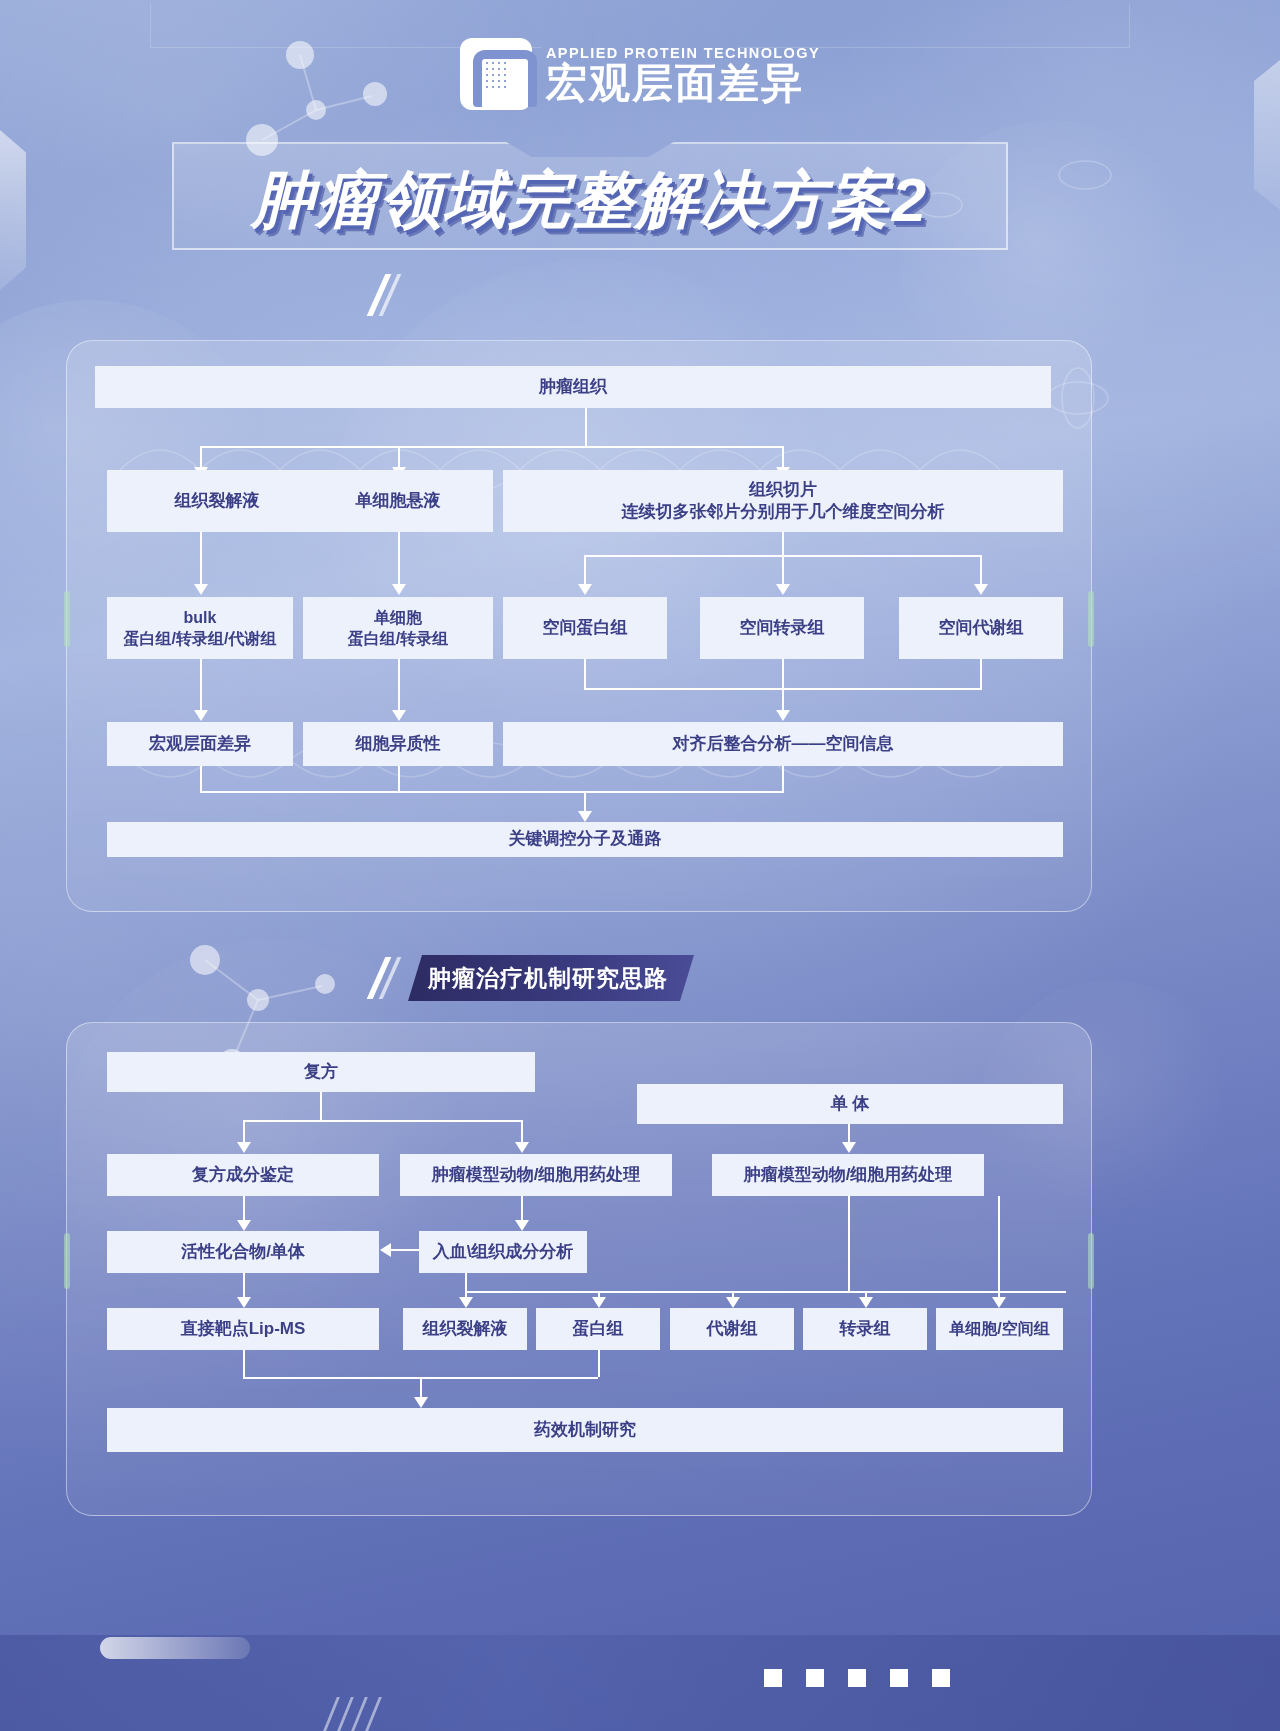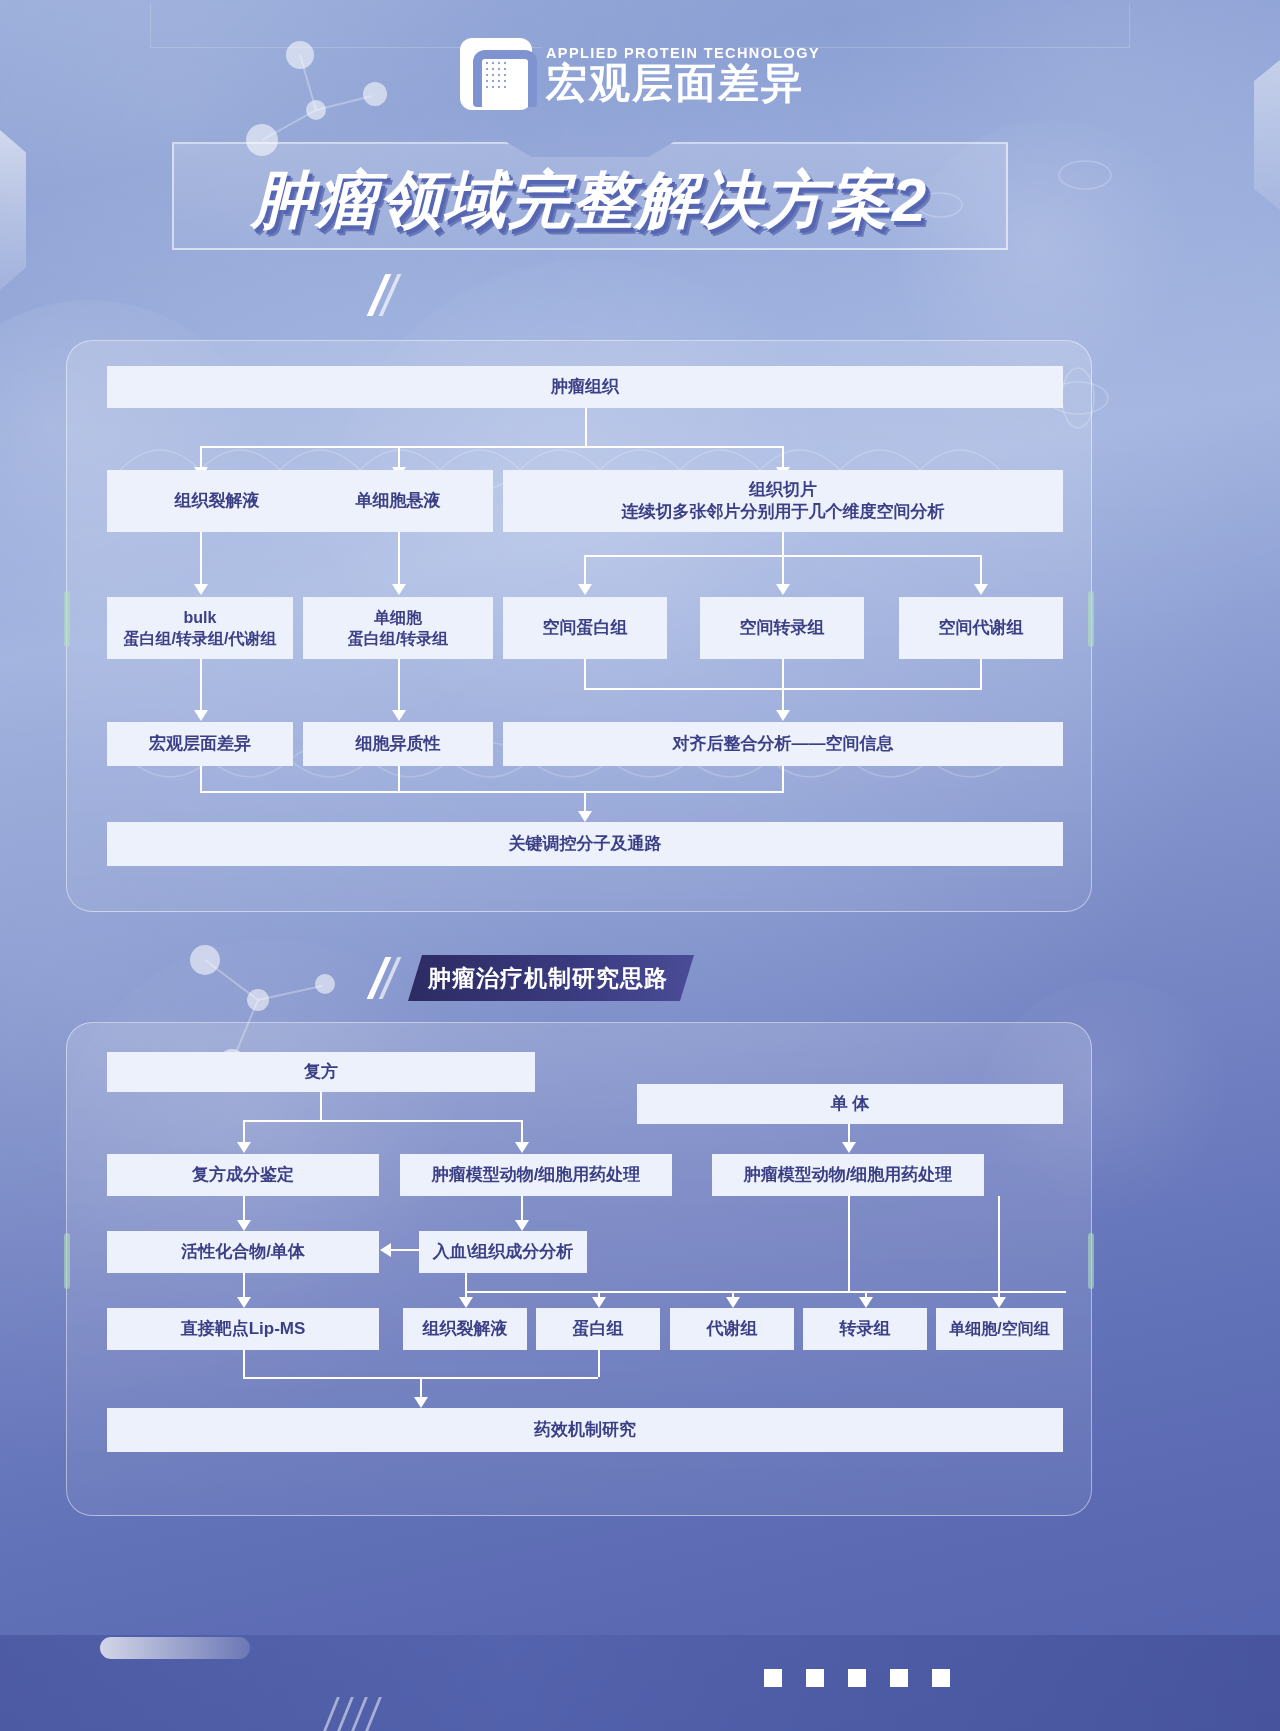--- a/index.html
+++ b/index.html
@@ -202,21 +202,21 @@
 <div class="ln" style="left:782px;top:658px;width:2px;height:54px;"></div>
 <div class="arw" style="left:776px;top:710px;"></div>
 
 <div class="ln" style="left:200px;top:766px;width:2px;height:25px;"></div>
 <div class="ln" style="left:398px;top:766px;width:2px;height:25px;"></div>
 <div class="ln" style="left:782px;top:766px;width:2px;height:25px;"></div>
 <div class="ln" style="left:200px;top:791px;width:584px;height:2px;"></div>
 <div class="ln" style="left:584px;top:791px;width:2px;height:22px;"></div>
 <div class="arw" style="left:578px;top:811px;"></div>
 
-<div class="bx" style="left:107px;top:366px;width:956px;height:42px;">
+<div class="bx" style="left:95px;top:366px;width:956px;height:42px;">
   <span>肿瘤组织</span>
 </div>
 
 <div class="bx" style="left:107px;top:470px;width:220px;height:62px;">
   <span>组织裂解液</span>
 </div>
 <div class="bx" style="left:303px;top:470px;width:190px;height:62px;">
   <span>单细胞悬液</span>
 </div>
 <div class="bx" style="left:503px;top:470px;width:560px;height:62px;">
@@ -245,21 +245,21 @@
 <div class="bx" style="left:107px;top:722px;width:186px;height:44px;">
   <span>宏观层面差异</span>
 </div>
 <div class="bx" style="left:303px;top:722px;width:190px;height:44px;">
   <span>细胞异质性</span>
 </div>
 <div class="bx" style="left:503px;top:722px;width:560px;height:44px;">
   <span>对齐后整合分析——空间信息</span>
 </div>
 
-<div class="bx" style="left:107px;top:822px;width:956px;height:44px;">
+<div class="bx" style="left:107px;top:822px;width:956px;height:35px;">
   <span>关键调控分子及通路</span>
 </div>
 
 <div class="sec-head" style="left:368px;top:955px;">
   <div class="slash">
       <i></i>
       <i class="s2"></i>
     </div>
   <div class="bar">肿瘤治疗机制研究思路</div>
 </div>

